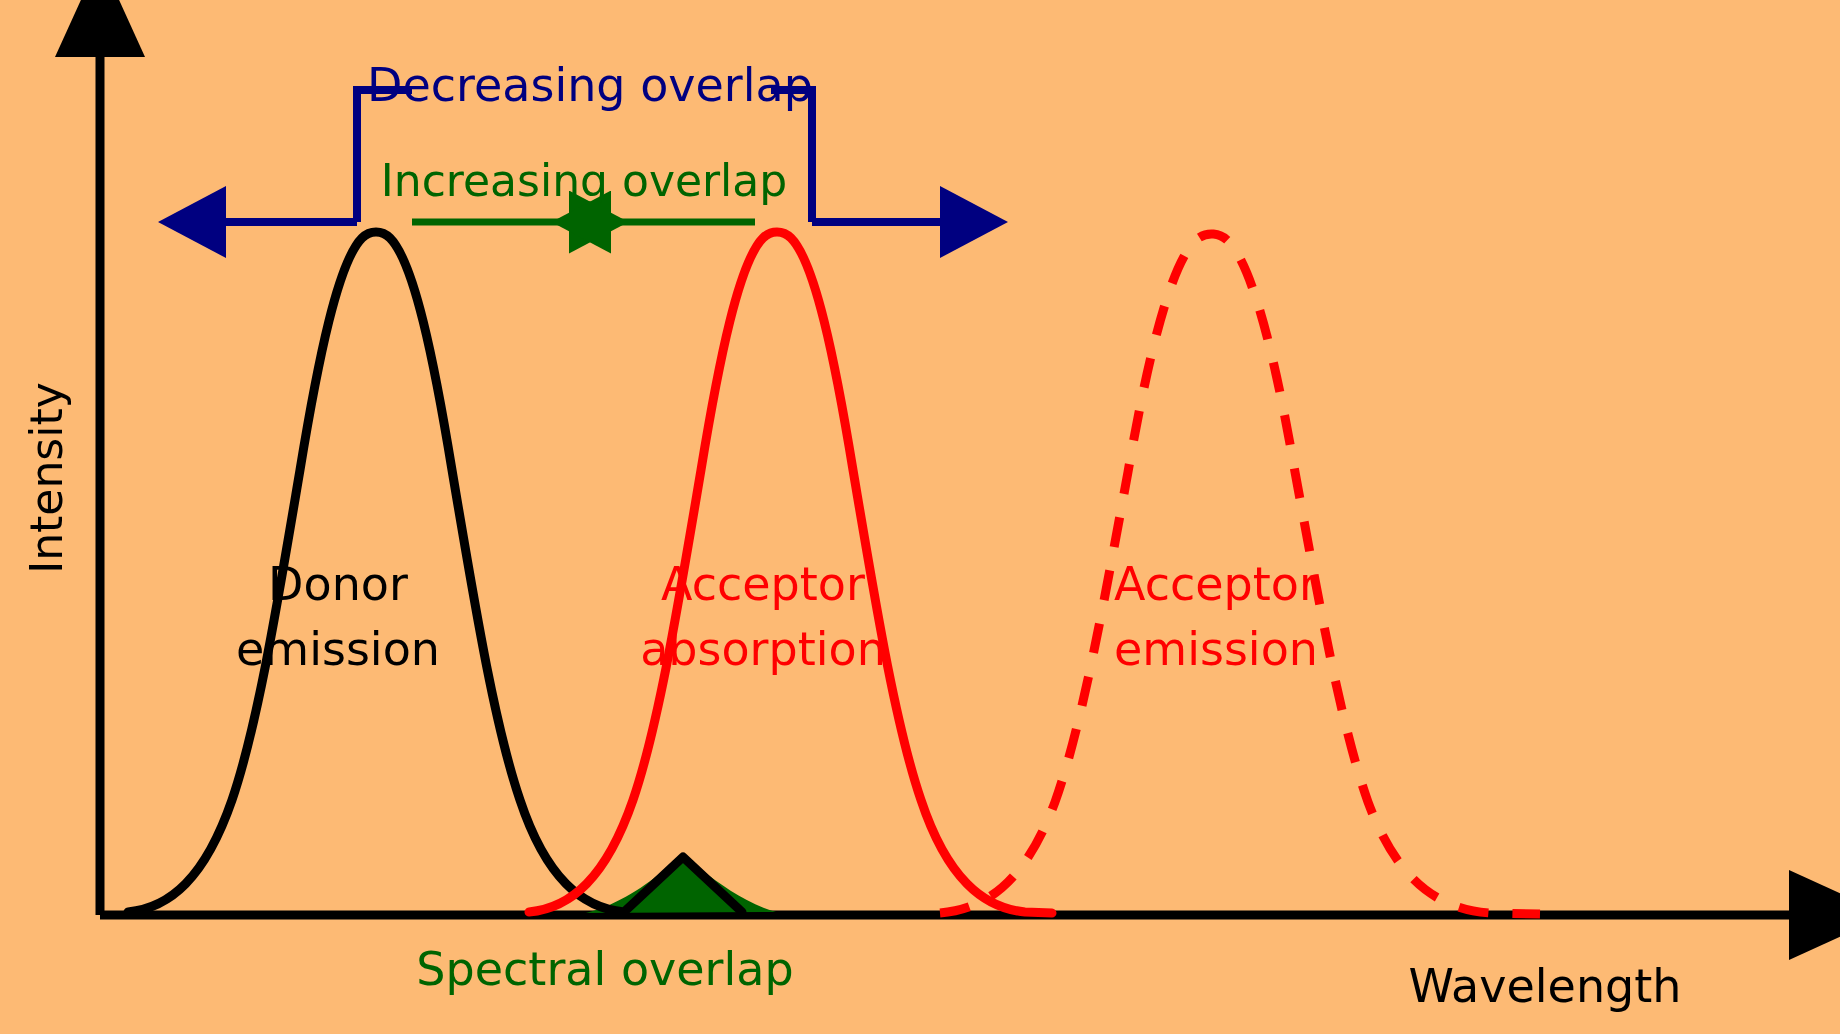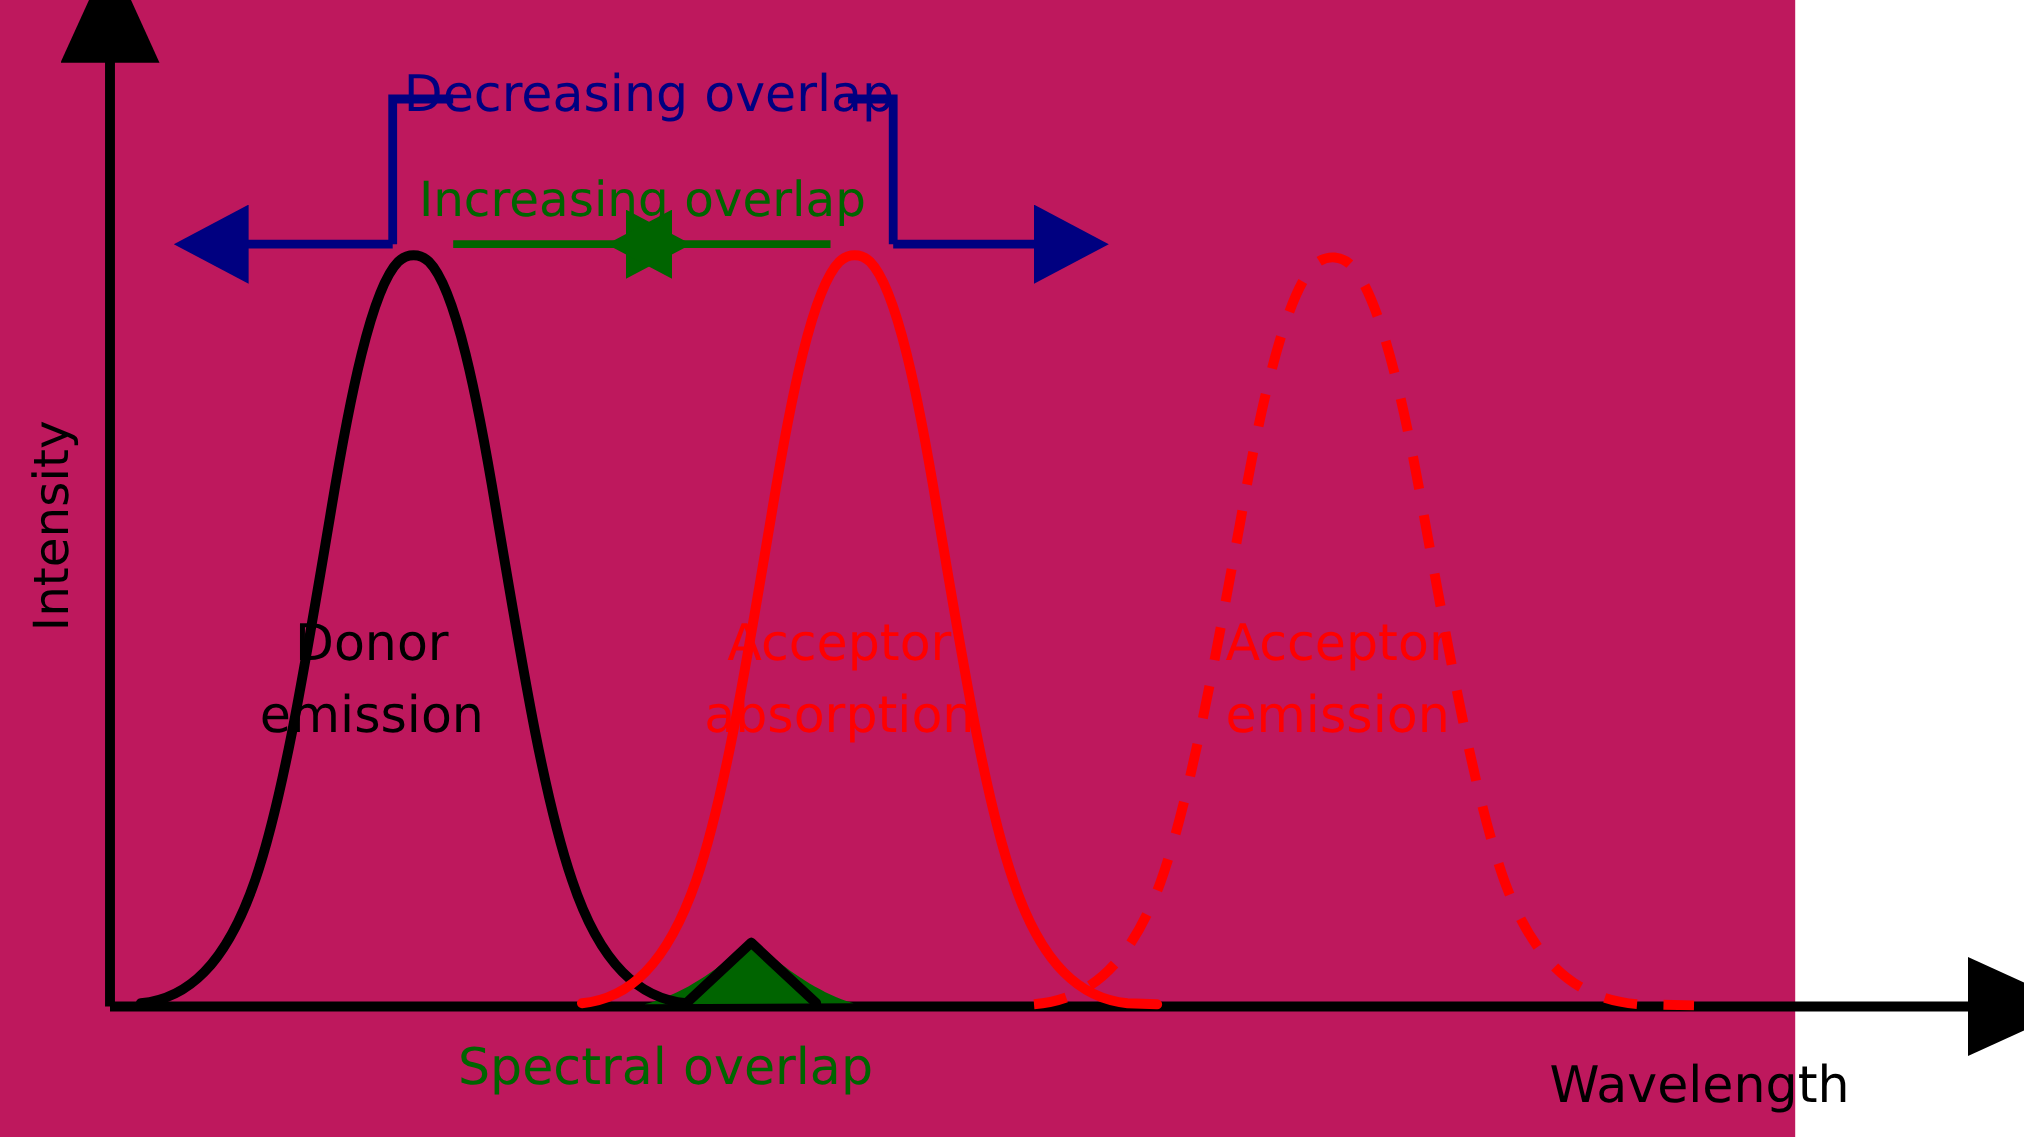--- a/index.html
+++ b/index.html
@@ -1,18 +1,18 @@
 <!DOCTYPE html>
 <html><head>
 <meta charset="utf-8">
 <style>
   html,body{margin:0;padding:0;background:#ffffff;}
   body{width:1840px;height:1034px;overflow:hidden;
        font-family:"DejaVu Sans","Liberation Sans",sans-serif;}
-  #stage{position:relative;width:1632px;height:1034px;background:#be185d;}
+  #stage{position:relative;width:1840px;height:1034px;background:#fdba74;}
   svg{display:block;}
   .lbl{font-family:"DejaVu Sans","Liberation Sans",sans-serif;}
 </style>
 </head>
 <body>
 
 <div id="stage">
   <svg width="1840" height="1034" viewBox="0 0 1840 1034">
 
     <defs>

